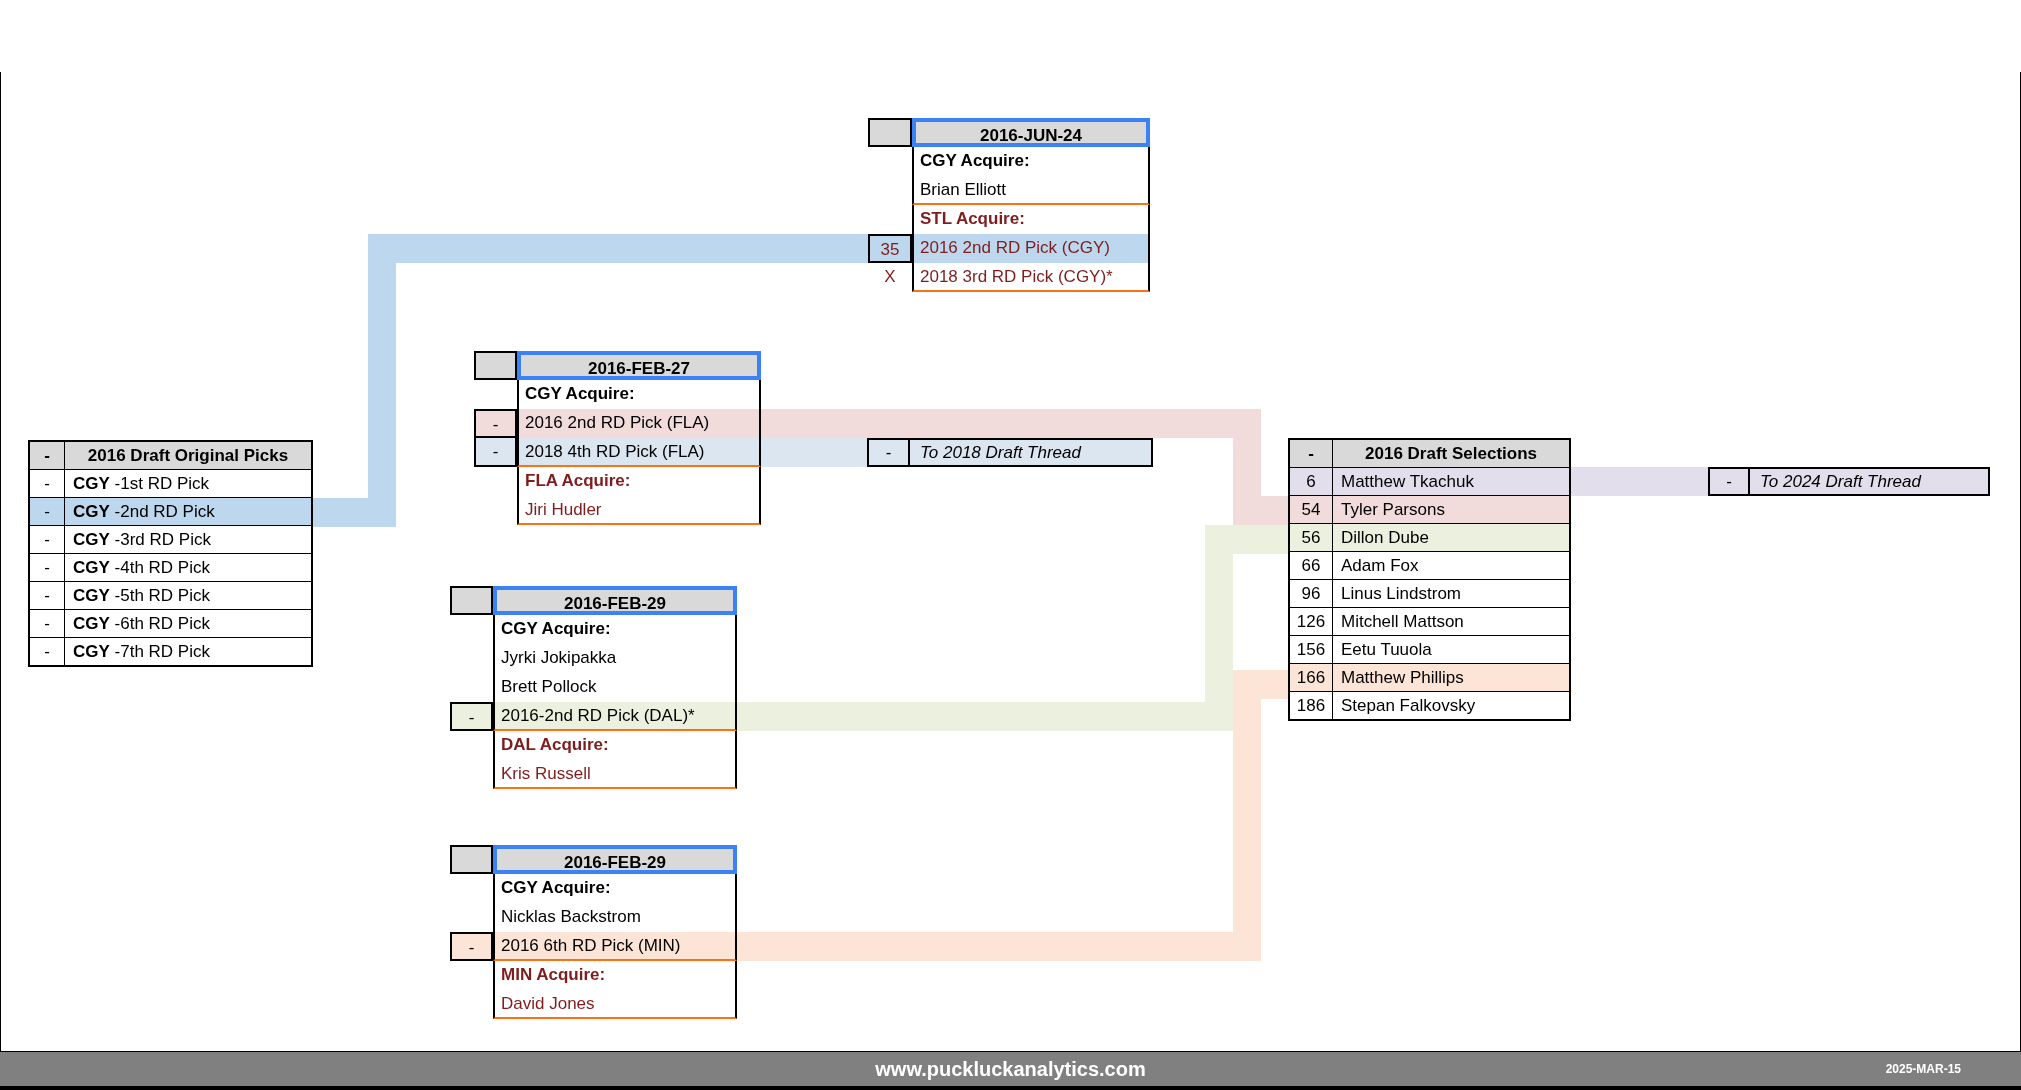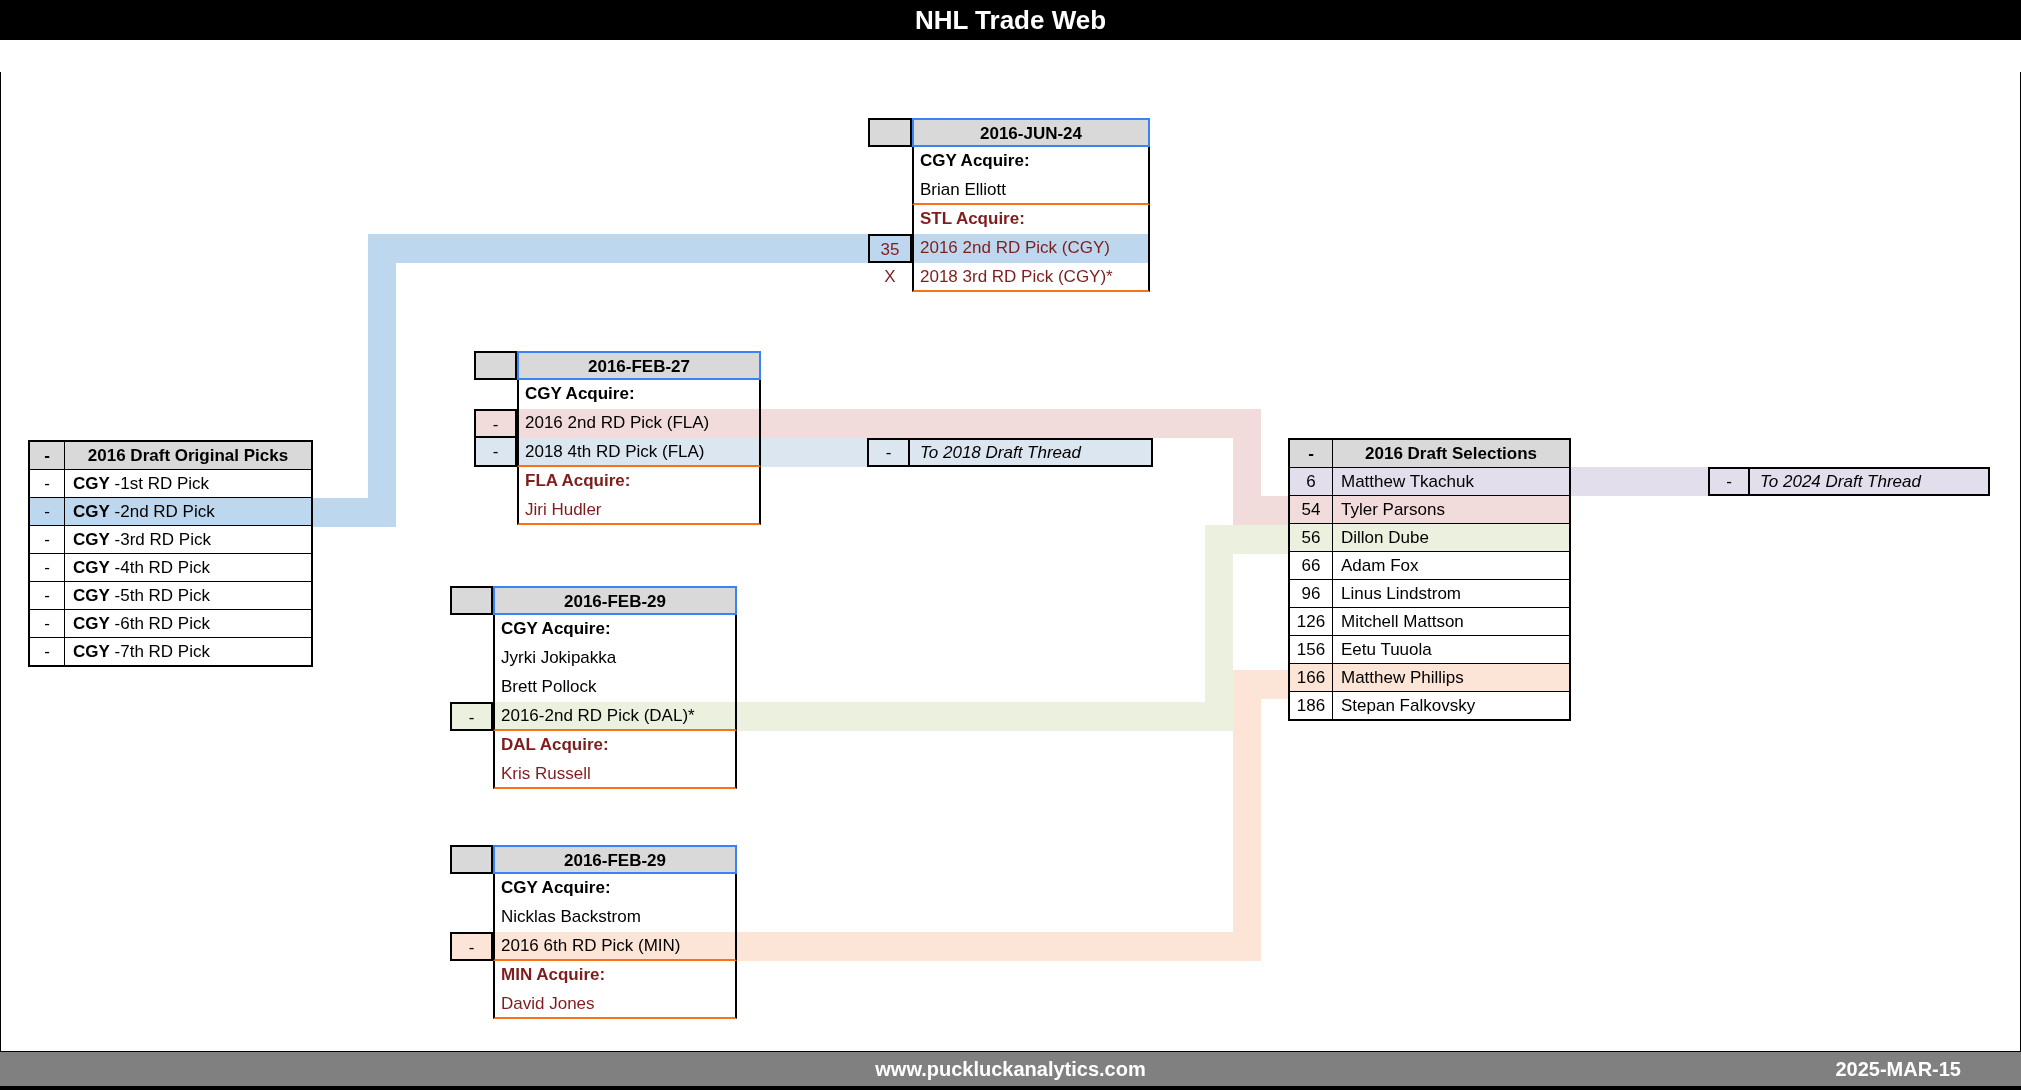--- a/index.html
+++ b/index.html
@@ -9,21 +9,21 @@
   .bar-black{position:absolute;left:0;top:0;width:2021px;height:40px;background:#000;}
   .bar-black .t{color:#fff;font-weight:bold;font-size:26px;text-align:center;line-height:40px;}
   .bar-gray{position:absolute;left:0;top:40px;width:2021px;height:32px;background:#808080;
             border-bottom:1px solid #000;box-sizing:border-box;}
   .bar-gray .t{color:#fff;font-weight:bold;font-size:20px;text-align:center;line-height:31px;}
   .content{position:absolute;left:0;top:72px;width:2019px;height:979px;
            border-left:1px solid #000;border-right:1px solid #000;background:#fff;}
   .bar-footer{position:absolute;left:0;top:1051px;width:2021px;height:35px;background:#808080;
               border-top:1px solid #000;box-sizing:border-box;}
   .bar-footer .site{color:#fff;font-weight:bold;font-size:20px;text-align:center;line-height:34px;}
-  .bar-footer .date{position:absolute;right:60px;top:0;color:#fff;font-weight:bold;font-size:20px;line-height:34px;}
+  .bar-footer .date{position:absolute;right:60px;top:0;color:#fff;font-weight:bold;font-size:12px;line-height:34px;}
   .bar-bottom{position:absolute;left:0;top:1086px;width:2021px;height:4px;background:#000;}
   
   .band{position:absolute;}
   .c-blue{background:#BDD7EE;} .c-lblue{background:#DCE6F1;} .c-pink{background:#F2DCDB;}
   .c-green{background:#EBF1DE;} .c-orange{background:#FCE4D6;} .c-lav{background:#E2DEEC;}
   
   table.grid{position:absolute;border-collapse:collapse;font-size:17px;color:#000;
              table-layout:fixed;border:2px solid #000;}
   table.grid td{border:1px solid #000;height:27px;padding:0 8px;background:#fff;
                 overflow:hidden;white-space:nowrap;}
@@ -34,42 +34,39 @@
   td.bg-lav{background:#E2DEEC !important;}
   .bld{font-weight:bold;}
   
   .tbox{position:absolute;font-size:17px;color:#000;}
   .trow{display:flex;height:29px;}
   .nc2{width:43px;flex:none;text-align:center;line-height:28px;box-sizing:border-box;}
   .wc{flex:1;padding-left:6px;line-height:28px;box-sizing:border-box;
       border-left:2px solid #000;border-right:2px solid #000;background:#fff;
       overflow:hidden;white-space:nowrap;}
   .trow.hrow .nc2{border:2px solid #000;background:#D9D9D9;}
-  .trow.hrow .wc{border:2px solid #3b82f6;background:#D9D9D9;font-weight:bold;
+  .trow.hrow .wc{border:4px solid #3b82f6;background:#D9D9D9;font-weight:bold;
                  text-align:center;padding:0;}
   .nc2.boxed{border:2px solid #000;}
   .nc2.nt{border-top:0;}
   .wc.bline{border-bottom:2px solid #f97316;}
   .gray{color:#7f1d1d;}
   .hl-blue{background:#BDD7EE;} .hl-lblue{background:#DCE6F1;} .hl-pink{background:#F2DCDB;}
   .hl-green{background:#EBF1DE;} .hl-orange{background:#FCE4D6;}
   
   .thread{position:absolute;display:flex;height:29px;border:2px solid #000;
           box-sizing:border-box;font-size:17px;cursor:pointer;}
   .thread .nc2{border-right:2px solid #000;line-height:25px;}
   .thread .wc2{flex:1;font-style:italic;padding-left:10px;line-height:25px;}
 </style>
 </head>
 <body>
 
 <div id="page">
 
-  <div class="bar-black">
-    <div class="t">NHL Trade Web</div>
-  </div>
   <div class="content"></div>
 
   <div class="band c-blue" style="left:313px;top:498px;width:83px;height:29px;"></div>
   <div class="band c-blue" style="left:368px;top:234px;width:28px;height:293px;"></div>
   <div class="band c-blue" style="left:368px;top:234px;width:500px;height:29px;"></div>
   <div class="band c-lblue" style="left:737px;top:438px;width:130px;height:29px;"></div>
   <div class="band c-pink" style="left:737px;top:409px;width:524px;height:29px;"></div>
   <div class="band c-pink" style="left:1233px;top:409px;width:28px;height:116px;"></div>
   <div class="band c-pink" style="left:1233px;top:496px;width:55px;height:29px;"></div>
   <div class="band c-green" style="left:737px;top:702px;width:496px;height:29px;"></div>

